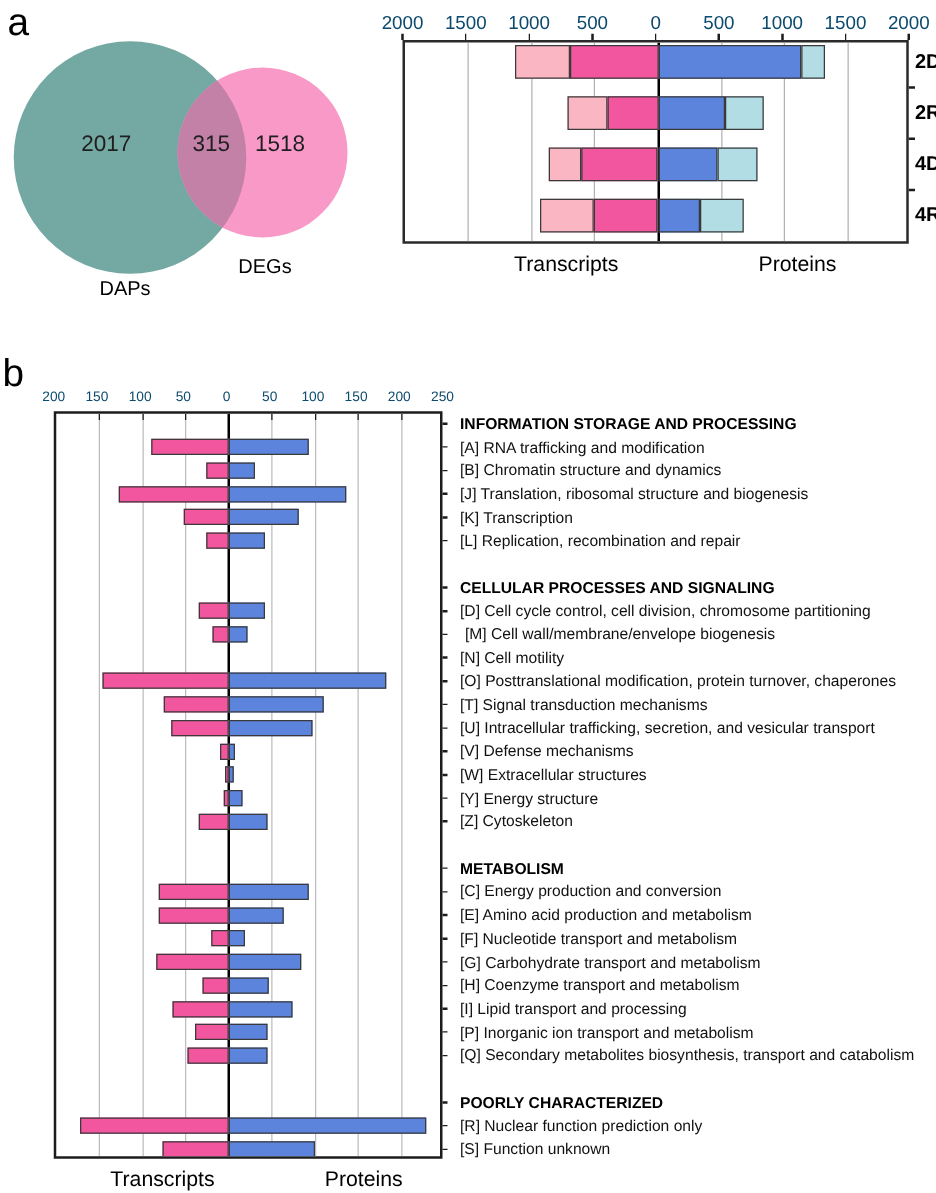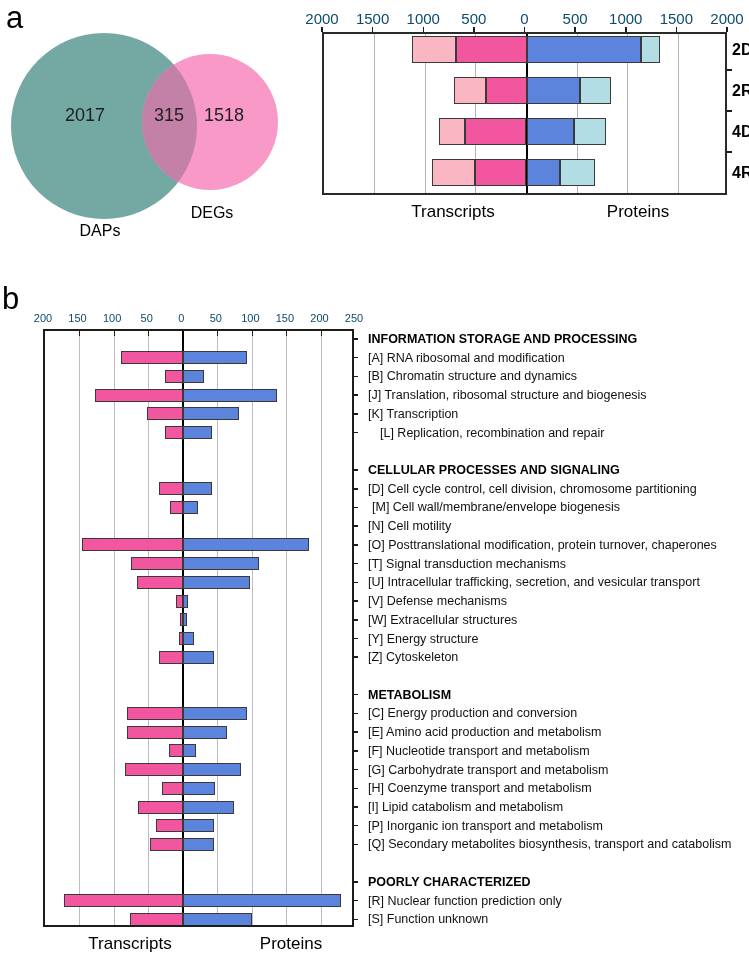--- a/index.html
+++ b/index.html
@@ -213,43 +213,43 @@
         <div class="rightTick" style="left: 354px; top: 487.53px; width: 4px; height: 1.5px;"></div>
         <div class="rightTick" style="left: 354px; top: 506.25px; width: 4px; height: 1.5px;"></div>
         <div class="rightTick" style="left: 354px; top: 524.97px; width: 4px; height: 1.5px;"></div>
         <div class="rightTick" style="left: 354px; top: 543.69px; width: 4px; height: 1.5px;"></div>
         <div class="rightTick" style="left: 354px; top: 581.13px; width: 4px; height: 1.5px;"></div>
         <div class="rightTick" style="left: 354px; top: 599.85px; width: 4px; height: 1.5px;"></div>
         <div class="rightTick" style="left: 354px; top: 618.57px; width: 4px; height: 1.5px;"></div>
       </div>
     <div id="pb-labels">
         <div class="cog-label cog-header" style="left: 368px; top: 31px;">INFORMATION STORAGE AND PROCESSING</div>
-        <div class="cog-label" style="left: 368px; top: 49.72px;">[A] RNA ribosomal and modification</div>
+        <div class="cog-label" style="left: 368px; top: 49.72px;">[A] RNA trafficking and modification</div>
         <div class="cog-label" style="left: 368px; top: 68.44px;">[B] Chromatin structure and dynamics</div>
         <div class="cog-label" style="left: 368px; top: 87.16px;">[J] Translation, ribosomal structure and biogenesis</div>
         <div class="cog-label" style="left: 368px; top: 105.88px;">[K] Transcription</div>
-        <div class="cog-label" style="left: 380px; top: 124.6px;">[L] Replication, recombination and repair</div>
+        <div class="cog-label" style="left: 368px; top: 124.6px;">[L] Replication, recombination and repair</div>
         <div class="cog-label cog-header" style="left: 368px; top: 162.04px;">CELLULAR PROCESSES AND SIGNALING</div>
         <div class="cog-label" style="left: 368px; top: 180.76px;">[D] Cell cycle control, cell division, chromosome partitioning</div>
         <div class="cog-label" style="left: 372px; top: 199.48px;">[M] Cell wall/membrane/envelope biogenesis</div>
         <div class="cog-label" style="left: 368px; top: 218.2px;">[N] Cell motility</div>
         <div class="cog-label" style="left: 368px; top: 236.92px;">[O] Posttranslational modification, protein turnover, chaperones</div>
         <div class="cog-label" style="left: 368px; top: 255.64px;">[T] Signal transduction mechanisms</div>
         <div class="cog-label" style="left: 368px; top: 274.36px;">[U] Intracellular trafficking, secretion, and vesicular transport</div>
         <div class="cog-label" style="left: 368px; top: 293.08px;">[V] Defense mechanisms</div>
         <div class="cog-label" style="left: 368px; top: 311.8px;">[W] Extracellular structures</div>
         <div class="cog-label" style="left: 368px; top: 330.52px;">[Y] Energy structure</div>
         <div class="cog-label" style="left: 368px; top: 349.24px;">[Z] Cytoskeleton</div>
         <div class="cog-label cog-header" style="left: 368px; top: 386.68px;">METABOLISM</div>
         <div class="cog-label" style="left: 368px; top: 405.4px;">[C] Energy production and conversion</div>
         <div class="cog-label" style="left: 368px; top: 424.12px;">[E] Amino acid production and metabolism</div>
         <div class="cog-label" style="left: 368px; top: 442.84px;">[F] Nucleotide transport and metabolism</div>
         <div class="cog-label" style="left: 368px; top: 461.56px;">[G] Carbohydrate transport and metabolism</div>
         <div class="cog-label" style="left: 368px; top: 480.28px;">[H] Coenzyme transport and metabolism</div>
-        <div class="cog-label" style="left: 368px; top: 499px;">[I] Lipid catabolism and metabolism</div>
+        <div class="cog-label" style="left: 368px; top: 499px;">[I] Lipid transport and processing</div>
         <div class="cog-label" style="left: 368px; top: 517.72px;">[P] Inorganic ion transport and metabolism</div>
         <div class="cog-label" style="left: 368px; top: 536.44px;">[Q] Secondary metabolites biosynthesis, transport and catabolism</div>
         <div class="cog-label cog-header" style="left: 368px; top: 573.88px;">POORLY CHARACTERIZED</div>
         <div class="cog-label" style="left: 368px; top: 592.6px;">[R] Nuclear function prediction only</div>
         <div class="cog-label" style="left: 368px; top: 611.32px;">[S] Function unknown</div>
       </div>
     <span class="xlabel" style="left:130px;top:634px;">Transcripts</span>
     <span class="xlabel" style="left:291px;top:634px;">Proteins</span>
   </div>
 

